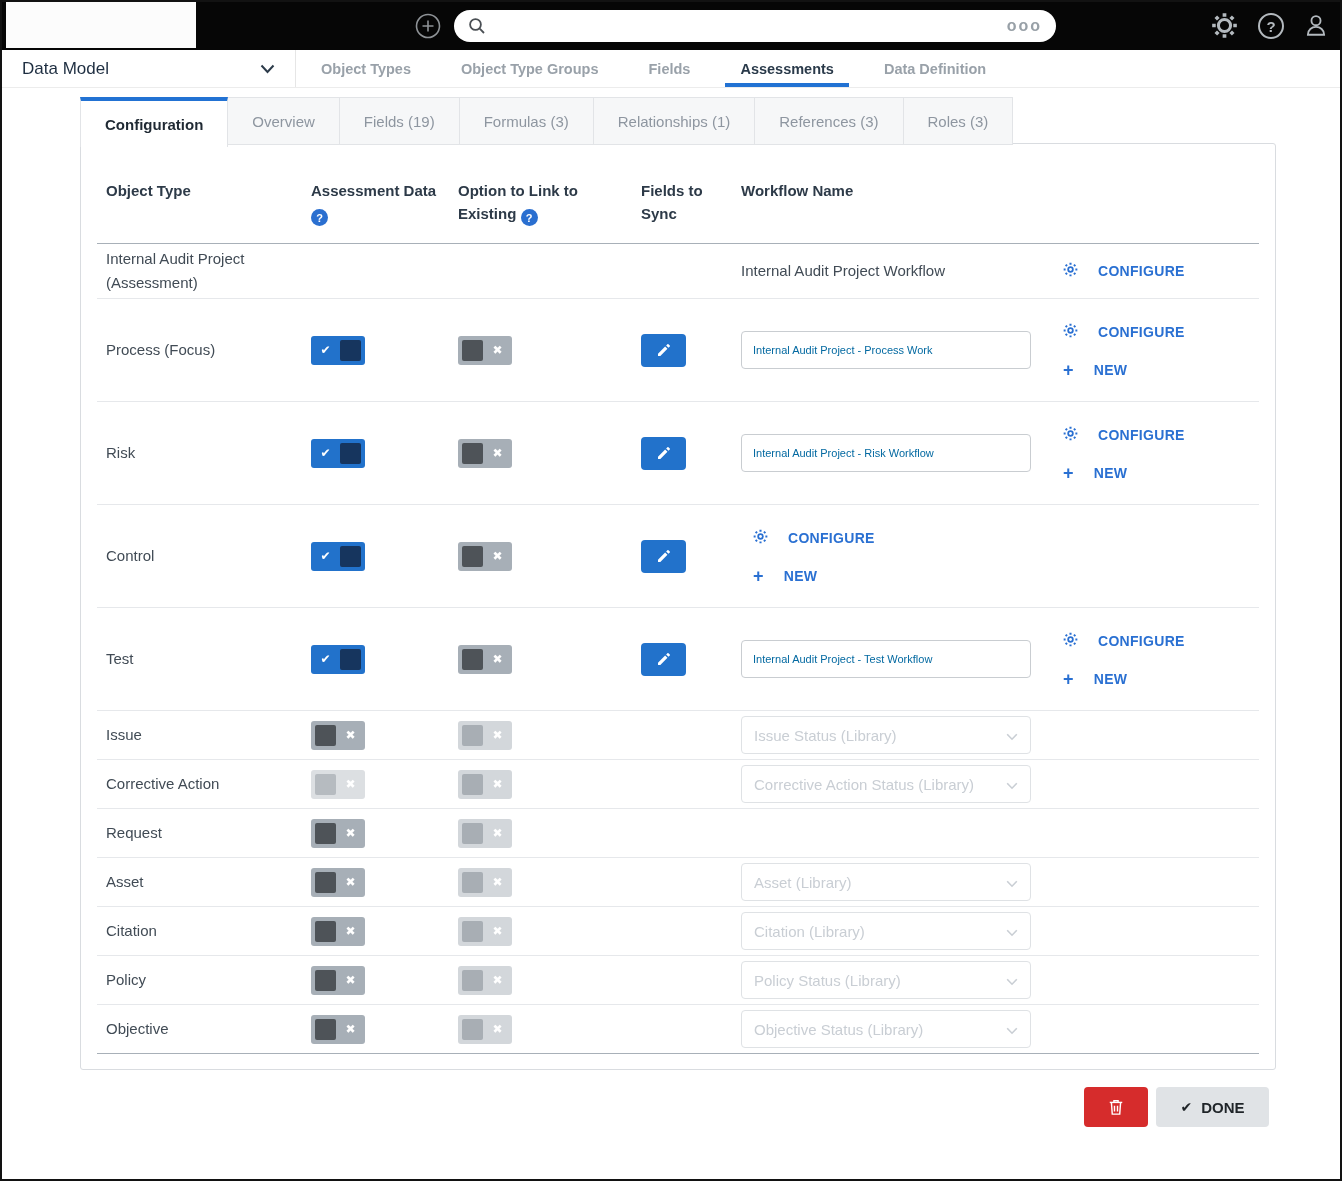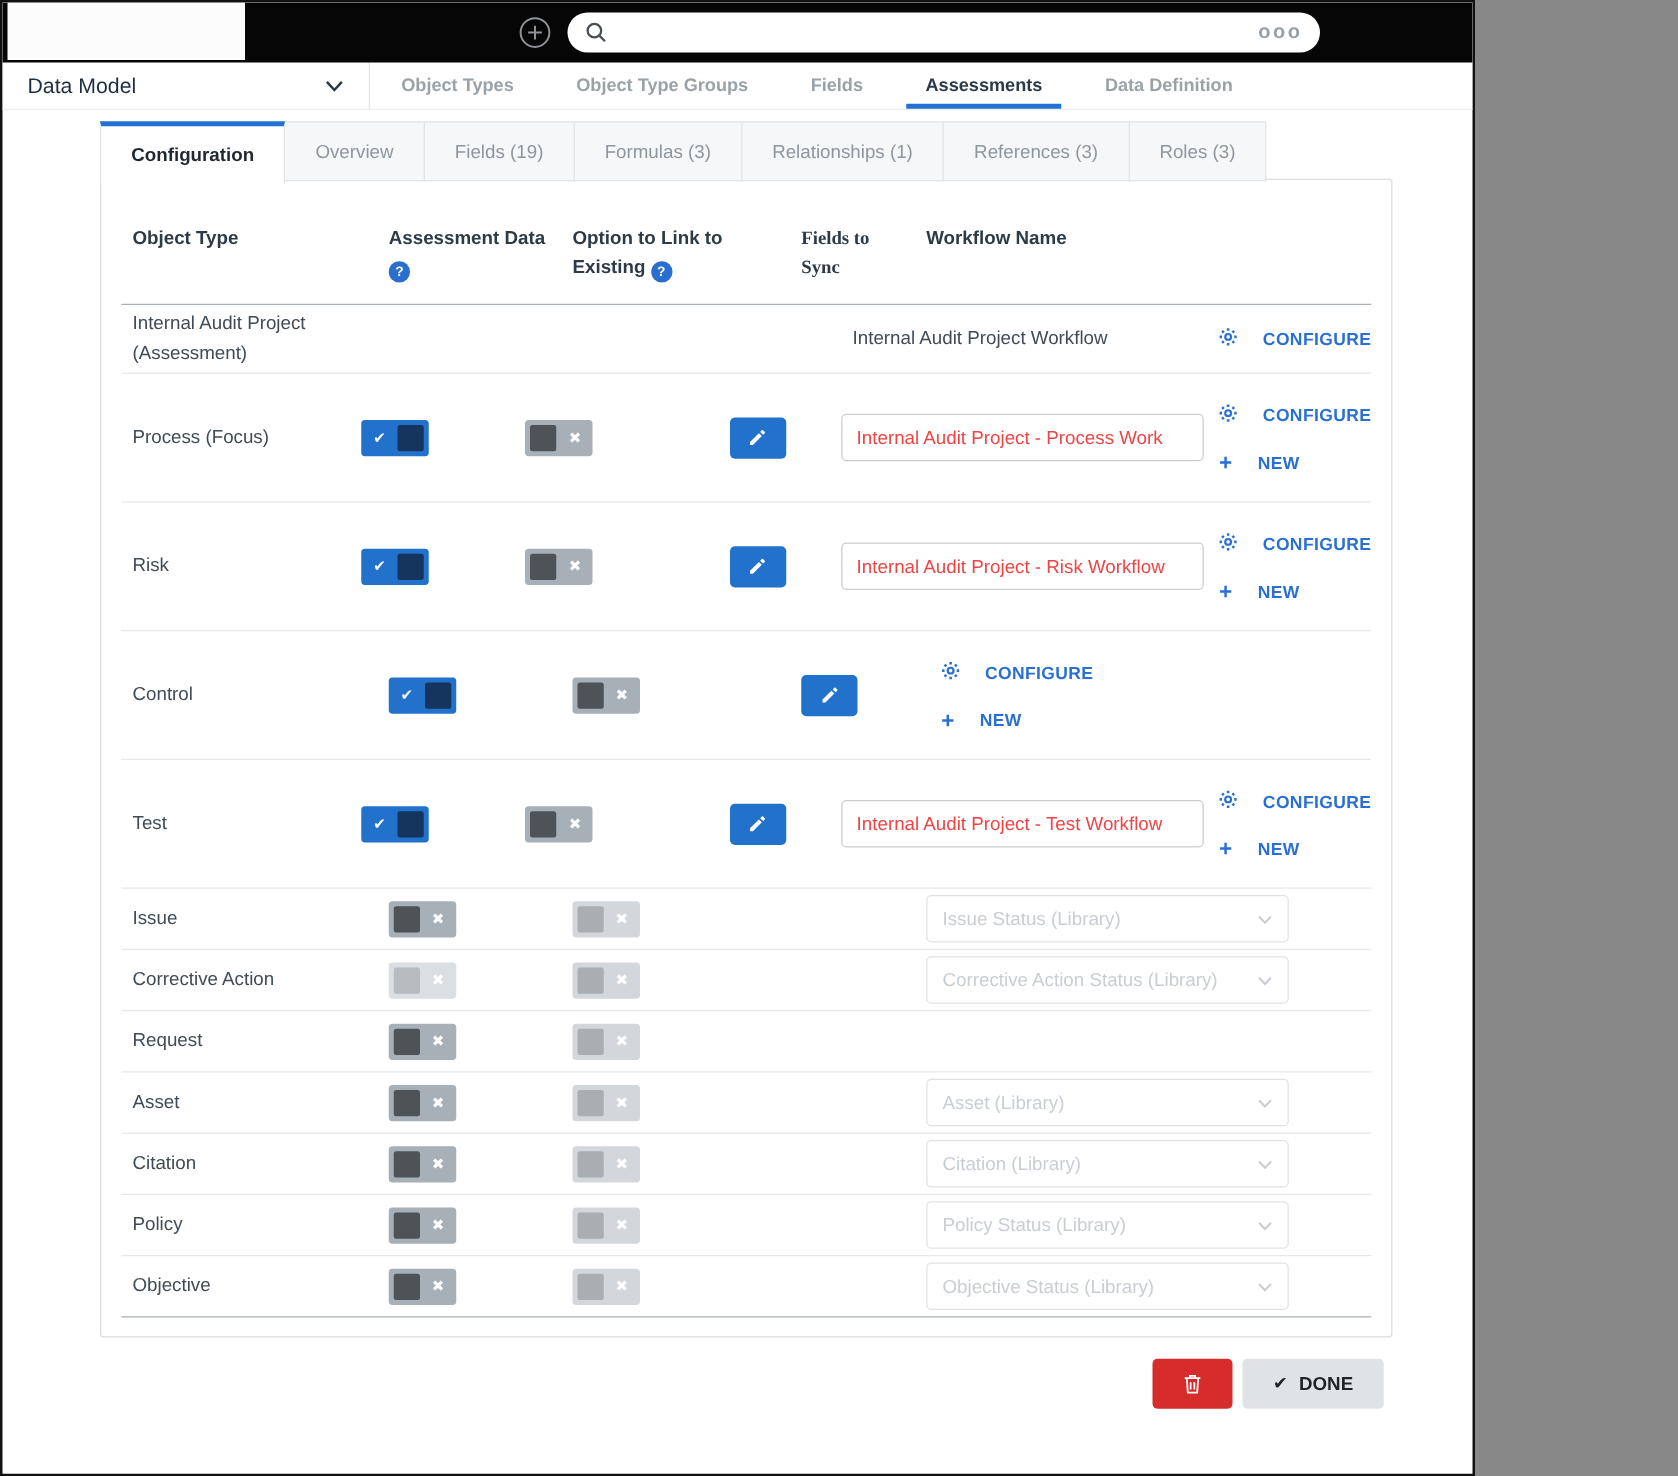--- a/index.html
+++ b/index.html
@@ -1,17 +1,17 @@
 <!DOCTYPE html>
 <html><head>
 <meta charset="utf-8">
 <style>
   * { box-sizing: border-box; }
   body { margin:0; background:#888; font-family:"Liberation Sans", sans-serif; }
-  .frame { position:relative; width:1180px; height:1181px; border:2px solid #121212; background:#fff; overflow:hidden; }
+  .frame { position:relative; width:1342px; height:1181px; border:2px solid #121212; background:#fff; overflow:hidden; }
 
   
   .topbar { position:relative; height:48px; background:#060606; }
   .logo-box { position:absolute; left:4px; top:0; width:190px; height:46px; background:#fcfcfc; }
   .plus-btn { position:absolute; left:412px; top:10px; width:28px; height:28px; background:none; border:none; padding:0; cursor:pointer; }
   .searchbar { position:absolute; left:452px; top:8px; width:602px; height:32px; background:#fff; border-radius:17px; display:flex; align-items:center; padding:0 14px; }
   .searchbar input { flex:1; border:none; outline:none; font-size:15px; margin-left:8px; font-family:inherit; color:#333; background:transparent; }
   .ellipsis { color:#98a0a7; font-size:16px; font-weight:700; letter-spacing:2px; line-height:0.6; cursor:pointer; }
   .tb-icon { position:absolute; top:9px; width:28px; height:28px; display:flex; align-items:center; justify-content:center; cursor:pointer; }
   .tb-gear { left:1208px; }
@@ -61,21 +61,21 @@
   .toggle.on .knob { background:#16355e; margin-right:4px; }
   .toggle.off { background:#a7afb7; }
   .toggle.off .knob { background:#4e5358; margin-left:4px; }
   .toggle.disabled { background:#d3d7db; cursor:default; }
   .toggle.disabled .knob { background:#a8aeb4; margin-left:4px; }
   .toggle.disabled-light { background:#dcdfe2; cursor:default; }
   .toggle.disabled-light .knob { background:#b6bbc0; margin-left:4px; }
 
   .edit-btn { width:45px; height:33px; border-radius:4px; background:#2272cb; border:none; display:flex; align-items:center; justify-content:center; cursor:pointer; padding:0; }
 
-  .wf-input { width:290px; height:38px; border:1px solid #c9cdd1; border-radius:4px; padding:0 11px; font-size:15px; color:#ef4444; font-family:inherit; background:#fff; }
+  .wf-input { width:290px; height:38px; border:1px solid #c9cdd1; border-radius:4px; padding:0 11px; font-size:11px; color:#0369a1; font-family:inherit; background:#fff; }
   .wf-select { width:290px; height:38px; border:1px solid #dfe2e5; border-radius:4px; display:flex; align-items:center; justify-content:space-between; padding:0 12px; color:#c9ced4; font-size:15px; background:#fff; }
   .wf-text { font-size:15px; color:#414b55; }
 
   .actions { display:flex; flex-direction:column; gap:21px; }
   .actions.single { flex-direction:row; }
   .link { display:inline-flex; align-items:center; gap:20px; color:#2a70d2; font-size:14px; font-weight:700; letter-spacing:.3px; text-decoration:none; cursor:pointer; white-space:nowrap; }
   .plus-glyph { font-size:18px; font-weight:700; line-height:0.8; }
 
   
   .footer { display:flex; justify-content:flex-end; gap:8px; margin:17px 71px 0 0; }
@@ -152,21 +152,21 @@
       <div class="thead">
         <div class="th c1">Object Type</div>
         <div class="th c2">
           <div>Assessment Data</div>
           <span class="help-badge th-badge-below" style="display:inline-flex;margin-top:5px;">?</span>
         </div>
         <div class="th c3">
           <div class="th-wrap"><span>Option to Link to Existing</span> <span class="help-badge">?</span></div>
         </div>
         <div class="th c4">
-          <div style="width:72px;font-family:Liberation Serif, serif;">Fields to Sync</div>
+          <div style="width:72px;">Fields to Sync</div>
         </div>
         <div class="th c5">Workflow Name</div>
         <div class="th c6"></div>
       </div>
       <div id="table-body">
           <div class="row primary">
             <div class="c1">
               <div class="obj-label">
                 <div>Internal Audit Project</div>
                 <div>(Assessment)</div>

